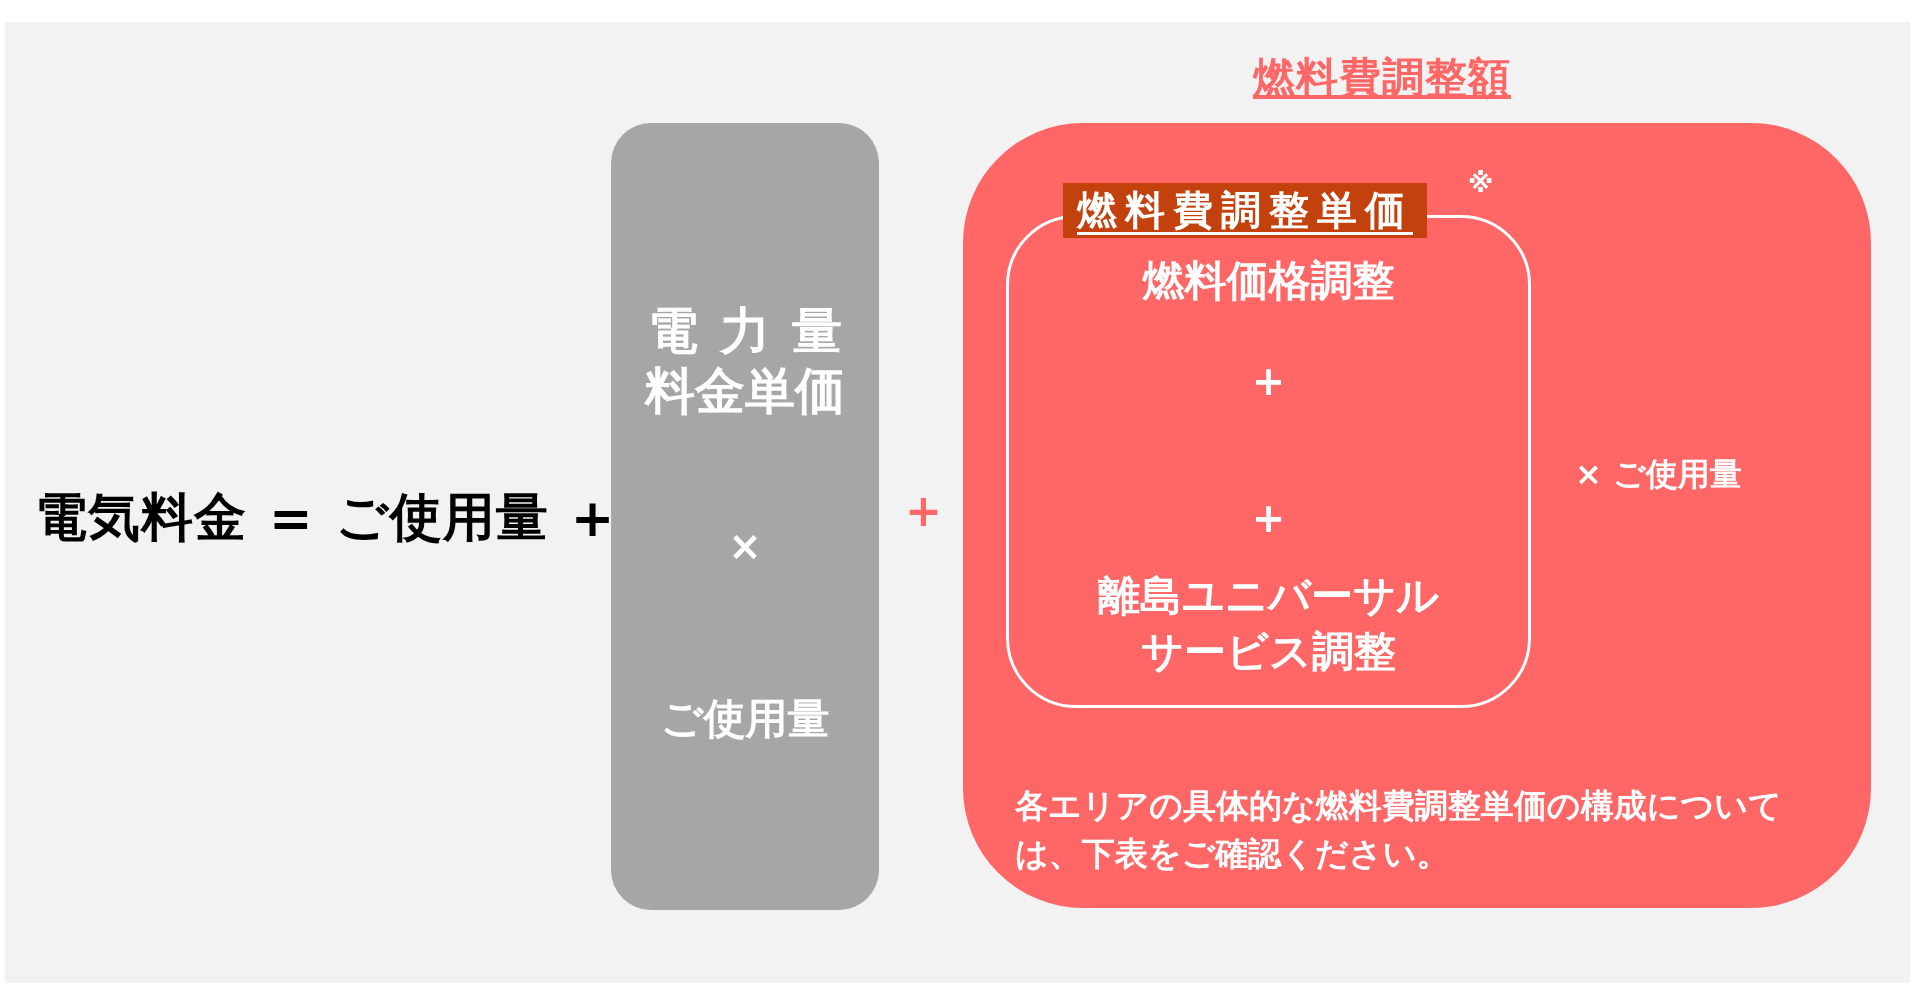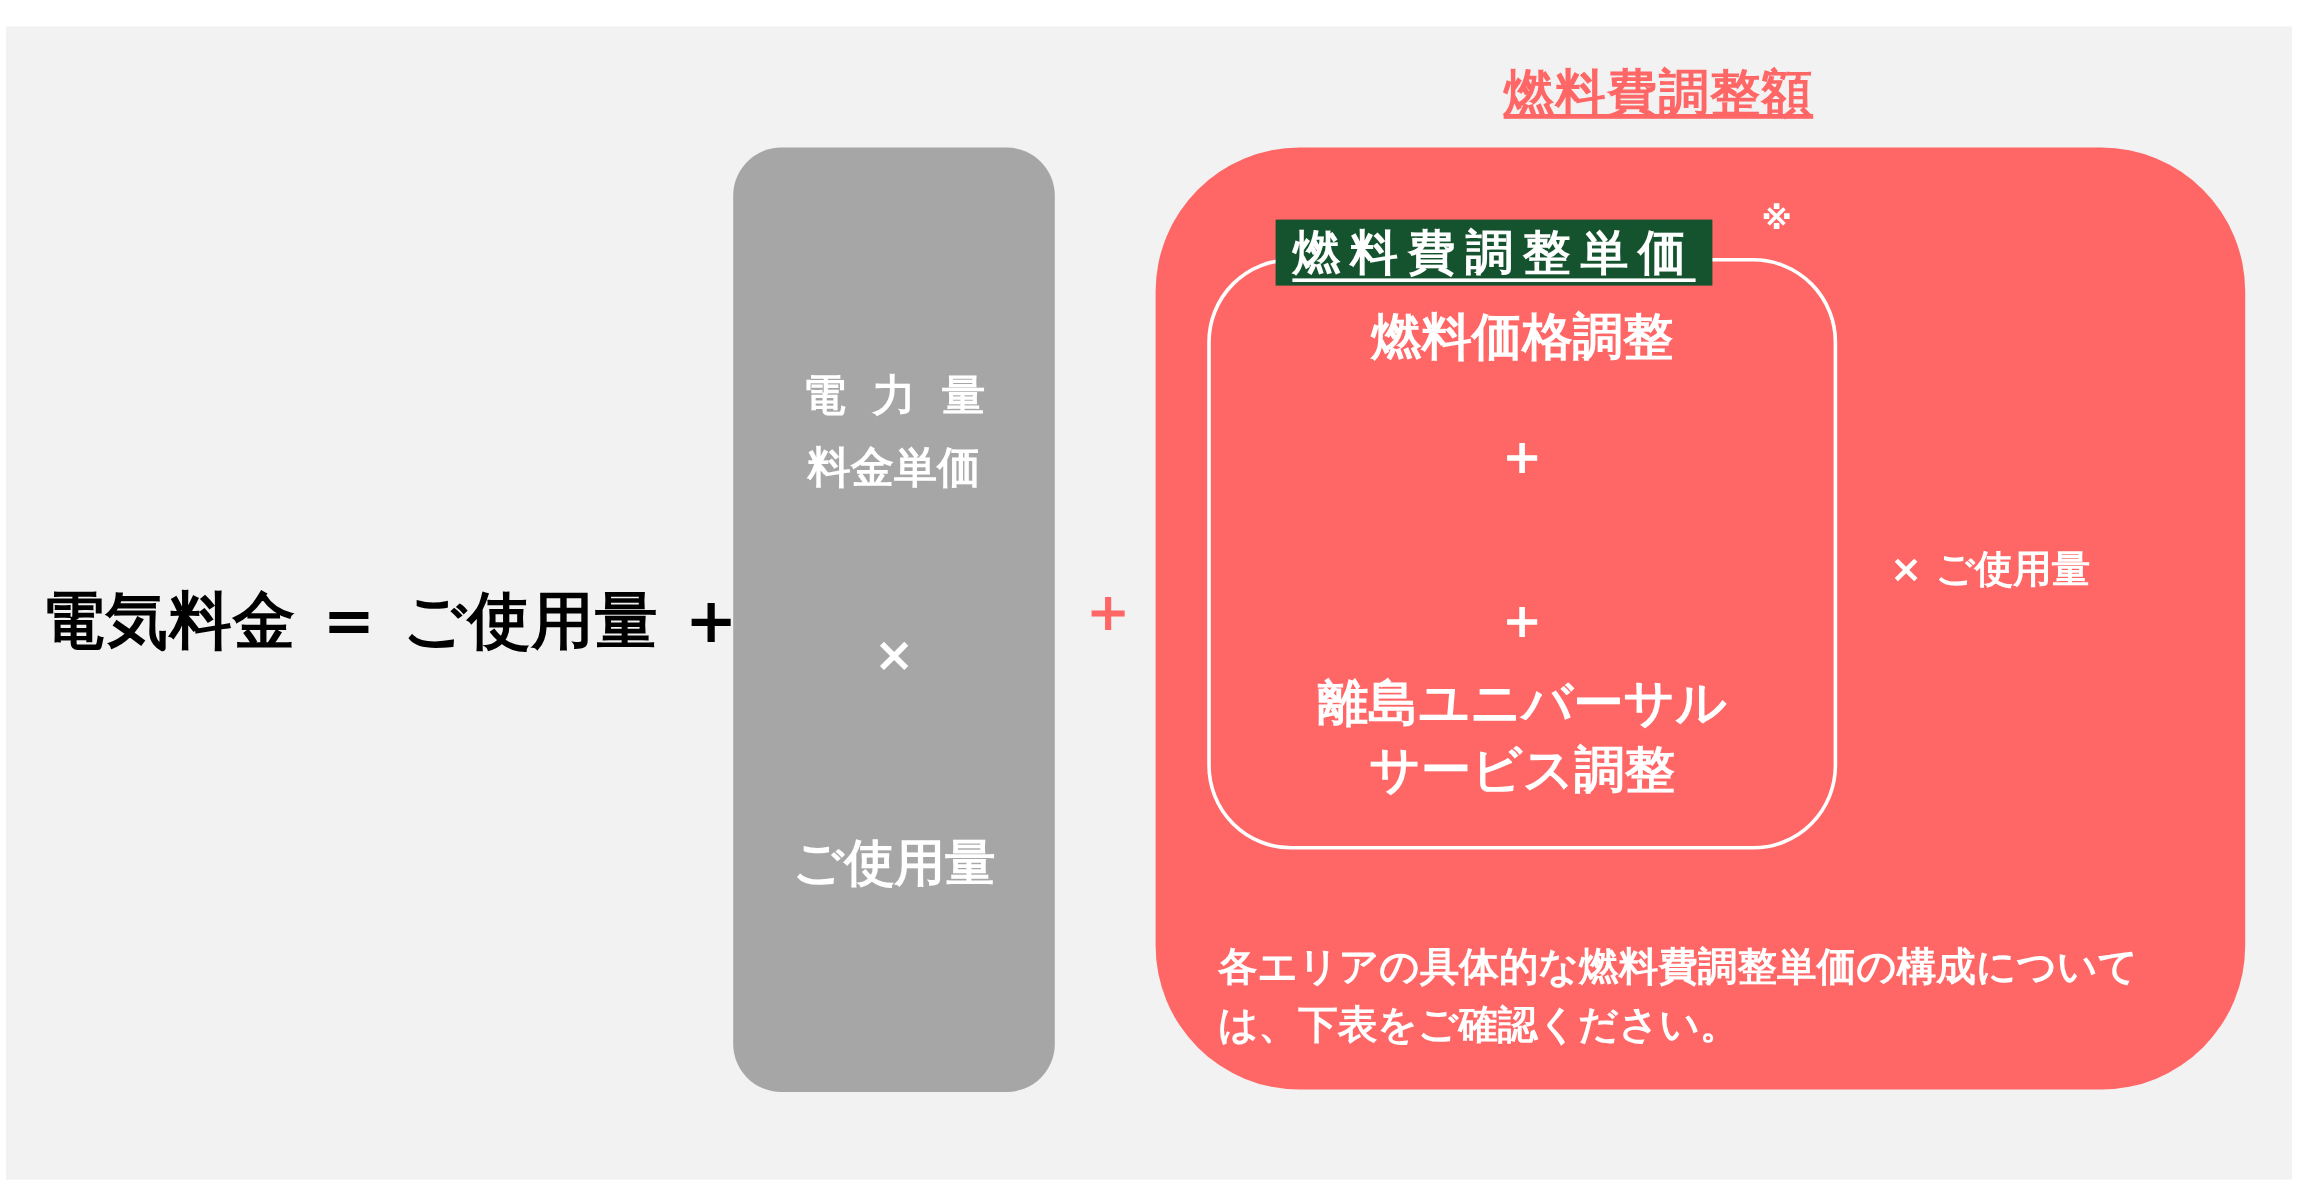--- a/index.html
+++ b/index.html
@@ -6,29 +6,29 @@
     body { width: 1920px; height: 1000px; position: relative; overflow: hidden;
            font-family: "DejaVu Sans", "Liberation Sans", sans-serif; font-weight: bold; }
     .canvas { position: absolute; left: 5px; top: 22px; width: 1905px; height: 961px; background: #f2f2f2; }
     .abs { position: absolute; }
     .formula-left { left: 35px; top: 490px; height: 55px; display: flex; align-items: center;
                     font-size: 52px; color: #000; white-space: nowrap; letter-spacing: 1px; }
     .formula-left span { display: inline-block; }
     .op { margin: 0 22px; }
     .gray-box { left: 611px; top: 123px; width: 268px; height: 787px; background: #a6a6a6; border-radius: 40px; }
     .gray-text { color: #fff; text-align: center; width: 100%; position: absolute; left: 0; }
-    .g-title { top: 178px; font-size: 36px; line-height: 60px; }
+    .g-title { top: 178px; font-size: 50px; line-height: 60px; }
     .g-title .l1 { letter-spacing: 22px; padding-left: 22px; }
     .g-times { top: 400px; font-size: 40px; }
     .g-usage { top: 568px; font-size: 42px; }
     .red-plus { left: 905px; top: 485px; font-size: 44px; color: #ff6666; }
     .red-title { left: 1253px; top: 50px; font-size: 42px; color: #ff6666; letter-spacing: 1px; text-decoration: underline; }
     .red-box { left: 963px; top: 123px; width: 908px; height: 785px; background: #ff6666; border-radius: 120px; }
     .inner-box { left: 43px; top: 92px; width: 525px; height: 493px; border: 3px solid #ffffff; border-radius: 70px; box-sizing: border-box; }
-    .inner-label { left: 100px; top: 60px; padding: 0 14px; background: #14532d; color: #fff; font-size: 40px;
+    .inner-label { left: 100px; top: 60px; padding: 0 14px; background: #c2410c; color: #fff; font-size: 40px;
                    letter-spacing: 8px; text-decoration: underline; text-underline-offset: 8px; text-decoration-thickness: 3px; }
     .asterisk { left: 505px; top: 45px; font-size: 26px; color: #fff; }
     .inner-content { left: 43px; width: 525px; text-align: center; color: #fff; }
     .ic-line { font-size: 42px; }
     .ic-plus { font-size: 40px; }
     .times-usage { left: 612px; top: 330px; color: #fff; font-size: 32px; white-space: nowrap; }
     .note { left: 52px; top: 628px; width: 820px; color: #fff; font-size: 33px; line-height: 48px; margin-top: 31px; }
   </style>
 </head>
 <body>
@@ -62,21 +62,21 @@
 
   <div class="abs inner-content" style="top:130px;">
     <div class="ic-line">燃料価格調整</div>
   </div>
   <div class="abs inner-content" style="top:235px;">
     <div class="ic-plus">+</div>
   </div>
   <div class="abs inner-content" style="top:372px;">
     <div class="ic-plus">+</div>
   </div>
-  <div class="abs inner-content" style="top:435px;">
+  <div class="abs inner-content" style="top:445px;">
     <div class="ic-line">離島ユニバーサル</div>
     <div class="ic-line">サービス調整</div>
   </div>
 
   <div class="abs times-usage">× ご使用量</div>
 
   <div class="abs note">各エリアの具体的な燃料費調整単価の構成については、下表をご確認ください。</div>
 </div>
 
 </body></html>

